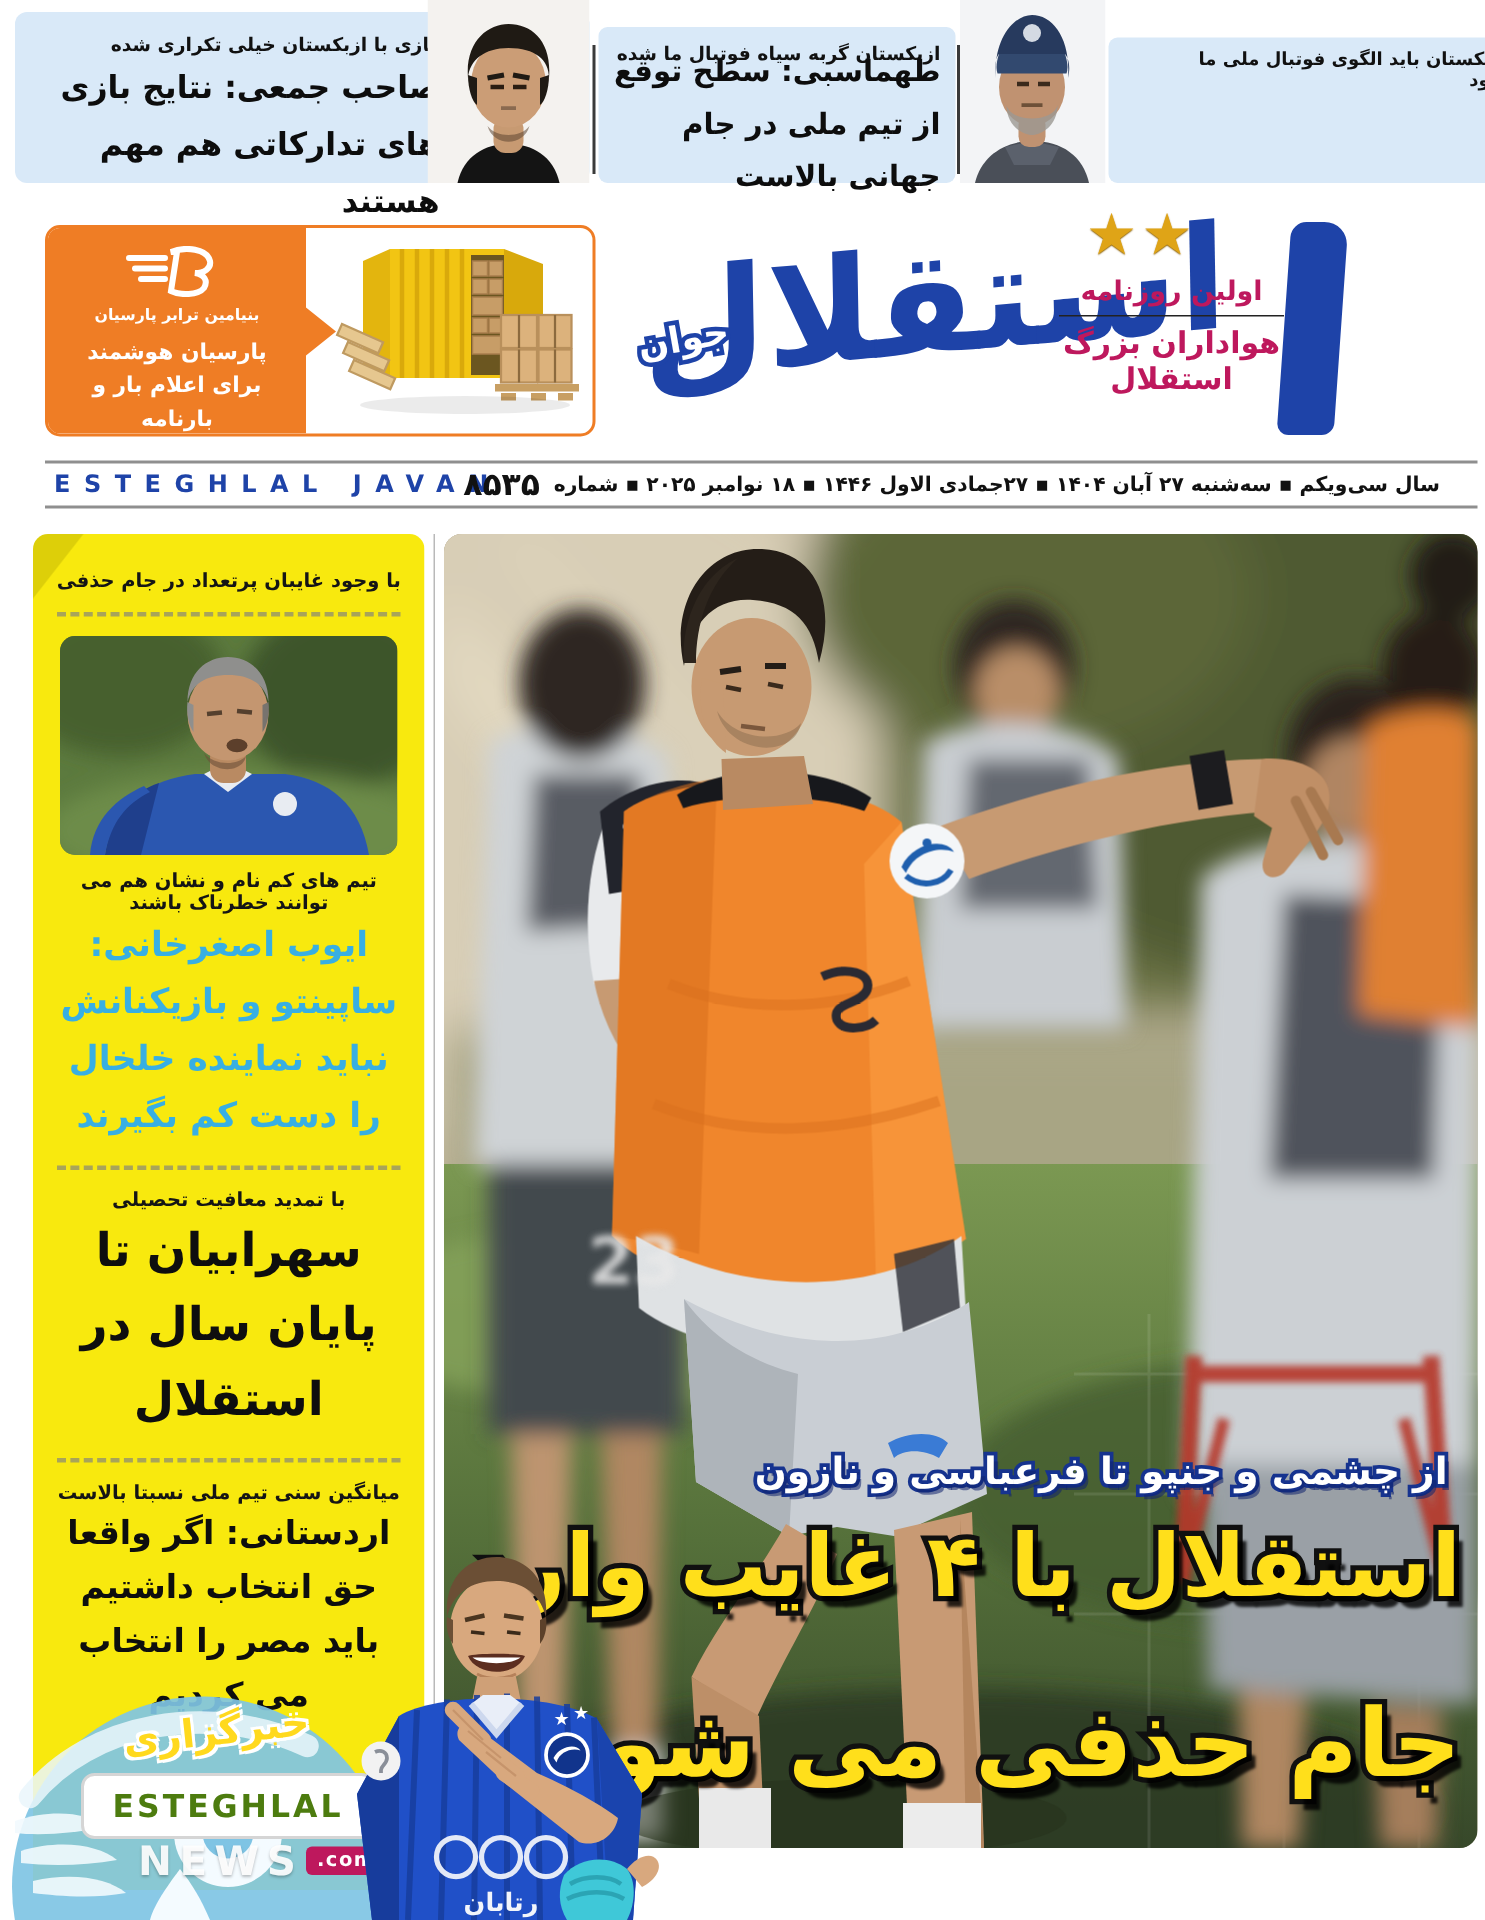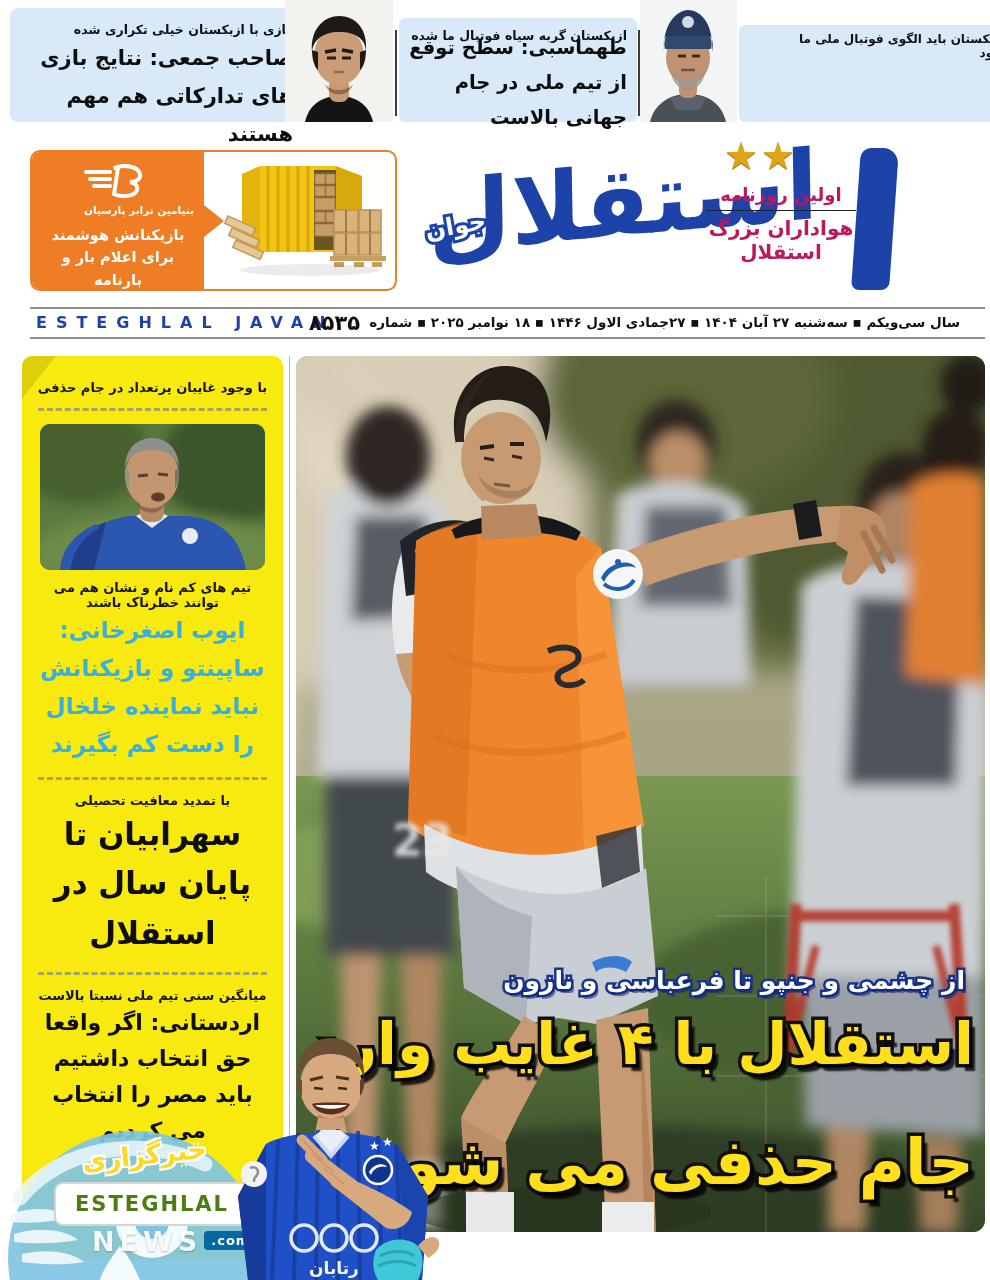--- a/index.html
+++ b/index.html
@@ -11,21 +11,21 @@
   .tbox{background:#d9e9f8;border-radius:8px;}
   .t-kicker{font-size:12.5px;font-weight:bold;color:#111;text-align:right;}
   .t-hl{font-weight:bold;color:#0d0d0d;text-align:right;}
   .vline{width:1.5px;background:#3a3a3a;}
   
   .adbox{border:2px solid #ef7d25;border-radius:10px;background:#fff;overflow:hidden;}
   .ad-orange{position:absolute;left:0;top:0;width:172px;height:100%;background:#ef7d25;}
   .ad-arrow{position:absolute;left:172px;top:50%;transform:translateY(-50%);
             width:0;height:0;border-top:16px solid transparent;border-bottom:16px solid transparent;
             border-left:20px solid #ef7d25;}
-  .ad-brand{font-size:10.5px;color:#fff;font-weight:bold;}
+  .ad-brand{font-size:10.5px;color:#fff;font-weight:bold;text-align:center;}
   .ad-line{font-size:14.5px;color:#fff;font-weight:bold;text-align:center;line-height:1.55;}
   .mast-title{font-size:96px;font-weight:bold;color:#1e43a8;transform:rotate(-5deg) skewX(-4deg);
               text-align:center;line-height:1.25;}
   .mast-badge{font-size:24px;font-weight:bold;color:#fff;-webkit-text-stroke:6px #1e43a8;
               paint-order:stroke fill;transform:rotate(-10deg);}
   .mast-stars{font-size:38px;color:#dfa417;letter-spacing:3px;text-shadow:0 1px 1px #8a5e00;}
   .alef-bar{width:38px;height:142px;background:#1e43a8;border-radius:10px 16px 8px 8px;transform:skewX(-4deg);}
   .tagline{width:150px;text-align:center;color:#be185d;}
   .tagline .l1{font-size:18px;font-weight:bold;padding-bottom:5px;border-bottom:1.5px solid #222;}
   .tagline .l2{font-size:20px;font-weight:bold;margin-top:5px;}
@@ -52,21 +52,21 @@
   .big-hl{font-weight:bold;color:#ffdf1b;-webkit-text-stroke:7px #101010;paint-order:stroke fill;
           text-shadow:6px 7px 2px rgba(0,0,0,.82);white-space:nowrap;}
   
   .wm-agency{font-size:26px;font-weight:bold;color:#ffd91e;transform:rotate(-6deg);
              text-shadow:-2px -2px 0 #fff,2px -2px 0 #fff,-2px 2px 0 #fff,2px 2px 0 #fff;}
   .wm-box{background:#fff;border:2px solid #d5d5d5;border-radius:9px;display:flex;
           align-items:center;justify-content:center;}
   .wm-brand{font-size:21px;font-weight:bold;color:#4d7c0f;letter-spacing:2px;}
   .wm-news{font-size:27px;font-weight:bold;color:rgba(255,255,255,.92);letter-spacing:5px;
            text-shadow:0 1px 2px rgba(0,0,0,.25);}
-  .wm-tld{font-size:13px;font-weight:bold;color:#fff;background:#0369a1;border-radius:4px;
+  .wm-tld{font-size:13px;font-weight:bold;color:#fff;background:#be185d;border-radius:4px;
           padding:2px 7px;margin-left:2px;vertical-align:6px;letter-spacing:1px;}
   .z1{z-index:1}.z2{z-index:2}.z3{z-index:3}.z4{z-index:4}.z5{z-index:5}.z6{z-index:6}
 </style>
 </head>
 <body>
 
 <div class="abs tbox z1" style="left:10px;top:8px;width:383px;height:114px;">
   <div class="abs rtl t-kicker" style="right:102px;top:14px;width:270px;">بازی با ازبکستان خیلی تکراری شده</div>
   <div class="abs rtl t-hl" style="right:100px;top:32px;width:272px;font-size:21px;line-height:1.8;">صاحب جمعی: نتایج بازی های تدارکاتی هم مهم هستند</div>
 </div>
@@ -110,21 +110,21 @@
 
 <div class="abs adbox z1" style="left:30px;top:150px;width:363px;height:137px;">
   <div class="ad-orange"></div>
   <div class="ad-arrow"></div>
   <svg class="abs" style="left:52px;top:12px;" width="68" height="34" viewBox="0 0 68 34">
     <path d="M30 4 C40 0 54 2 56 10 C57 15 52 18 46 18 C52 19 55 23 52 28 C48 33 36 33 30 30 L34 4Z" fill="none" stroke="#fff" stroke-width="4"></path>
     <path d="M2 8 L26 8 M6 15 L26 15 M10 22 L26 22" stroke="#fff" stroke-width="4" stroke-linecap="round"></path>
   </svg>
   <div class="abs rtl ad-brand" style="left:10px;top:52px;width:152px;">بنیامین ترابر پارسیان</div>
   <div class="abs rtl" style="left:6px;top:72px;width:160px;">
-    <div class="ad-line">بازیکنانش هوشمند</div>
+    <div class="ad-line">پارسیان هوشمند</div>
     <div class="ad-line">برای اعلام بار و بارنامه</div>
 
   </div>
   <svg class="abs" style="left:190px;top:6px;" width="168" height="125" viewBox="0 0 168 125">
     <rect x="38" y="8" width="76" height="86" fill="#f2c513"></rect>
     <path d="M114 8 L140 18 L140 96 L114 94Z" fill="#d8a90c"></path>
     <g stroke="#d9a90b" stroke-width="3">
         <path d="M46 8 V94 M56 8 V94 M66 8 V94 M76 8 V94 M86 8 V94"></path>
       </g>
     <rect x="92" y="12" width="22" height="80" fill="#6b5620"></rect>

